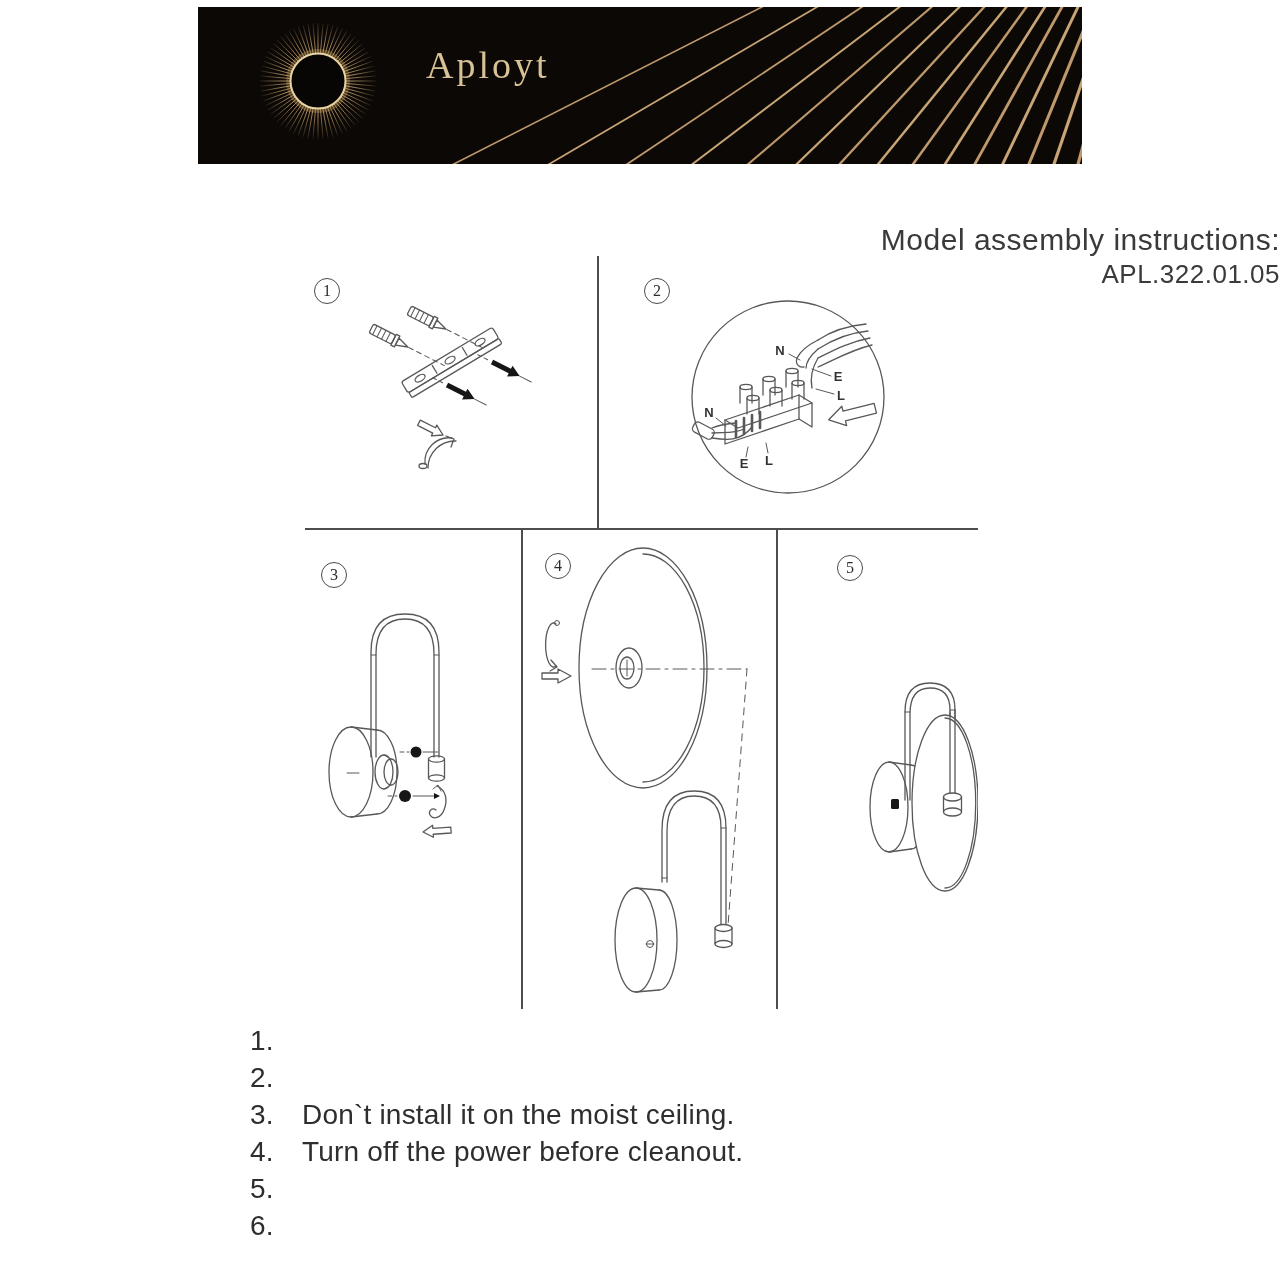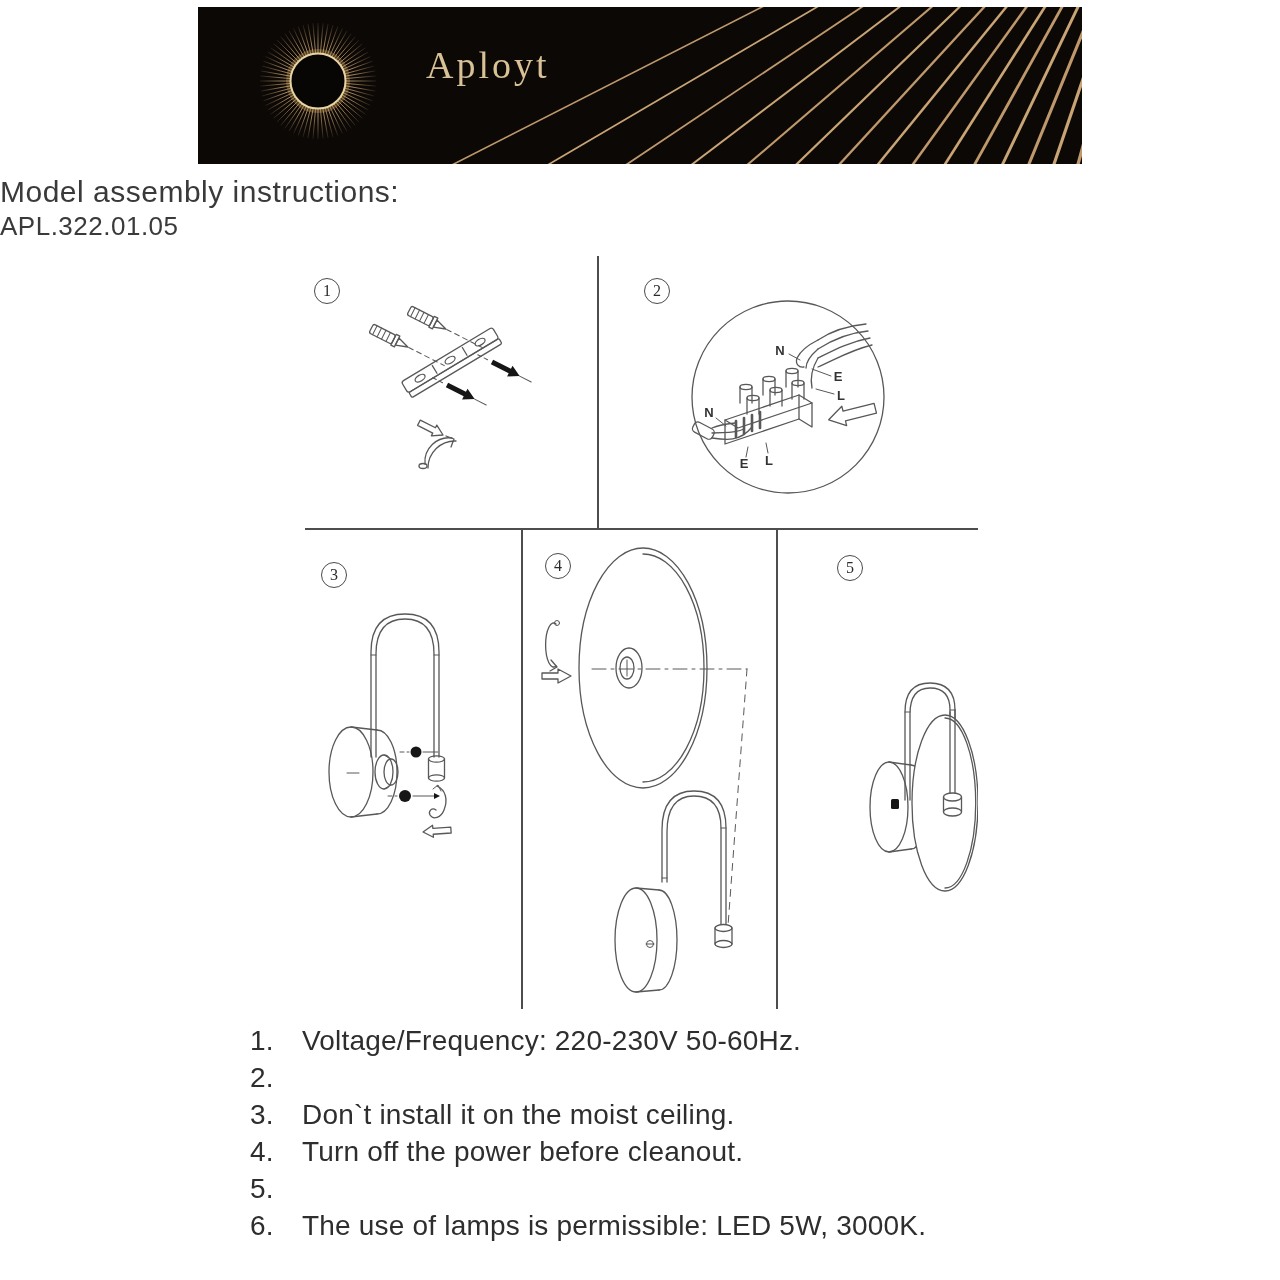--- a/index.html
+++ b/index.html
@@ -9,21 +9,21 @@
 
   
   .banner{position:absolute;left:198px;top:7px;width:884px;height:157px;
           background:#0b0806;overflow:hidden;}
   .banner-svg{position:absolute;left:0;top:0;width:884px;height:157px;}
   .brand{position:absolute;left:228px;top:28px;
          font-family:"Liberation Serif",serif;font-size:38px;font-weight:400;
          color:#d7c195;letter-spacing:3px;line-height:1.6;}
 
   
-  .title-line{position:absolute;left:0;width:1280px;text-align:left;color:#3a3a3a;}
+  .title-line{position:absolute;left:0;width:1280px;text-align:right;color:#3a3a3a;margin-top:48px;}
   .title-1{top:175px;font-size:30px;letter-spacing:0.5px;}
   .title-2{top:211px;font-size:26px;letter-spacing:0.5px;}
 
   
   .divider{position:absolute;background:#4d4d4d;}
   .div-v1{left:597px;top:256px;width:2px;height:272px;}
   .div-h1{left:305px;top:528px;width:673px;height:2px;}
   .div-v2{left:521px;top:530px;width:2px;height:479px;}
   .div-v3{left:776px;top:530px;width:2px;height:479px;}
 
@@ -424,34 +424,32 @@
       <ellipse cx="952.5" cy="797" rx="9" ry="4" class="whitefill"></ellipse>
       <line x1="943.5" y1="797" x2="943.5" y2="812"></line>
       <line x1="961.5" y1="797" x2="961.5" y2="812"></line>
       <ellipse cx="952.5" cy="812" rx="9" ry="4" class="whitefill"></ellipse>
     </g>
   </svg>
 
   <div class="notes">
     <div class="note-row">
       <span class="note-num">1.</span>
-      <span class="note-text">Voltage/Frequency: 220-230V 50-60Hz.</span>
     </div>
     <div class="note-row">
       <span class="note-num">2.</span>
     </div>
     <div class="note-row">
       <span class="note-num">3.</span>
       <span class="note-text">Don`t install it on the moist ceiling.</span>
     </div>
     <div class="note-row">
       <span class="note-num">4.</span>
       <span class="note-text">Turn off the power before cleanout.</span>
     </div>
     <div class="note-row">
       <span class="note-num">5.</span>
     </div>
     <div class="note-row">
       <span class="note-num">6.</span>
-      <span class="note-text">The use of lamps is permissible: LED 5W, 3000K.</span>
     </div>
   </div>
 </div>
 
 </body></html>

